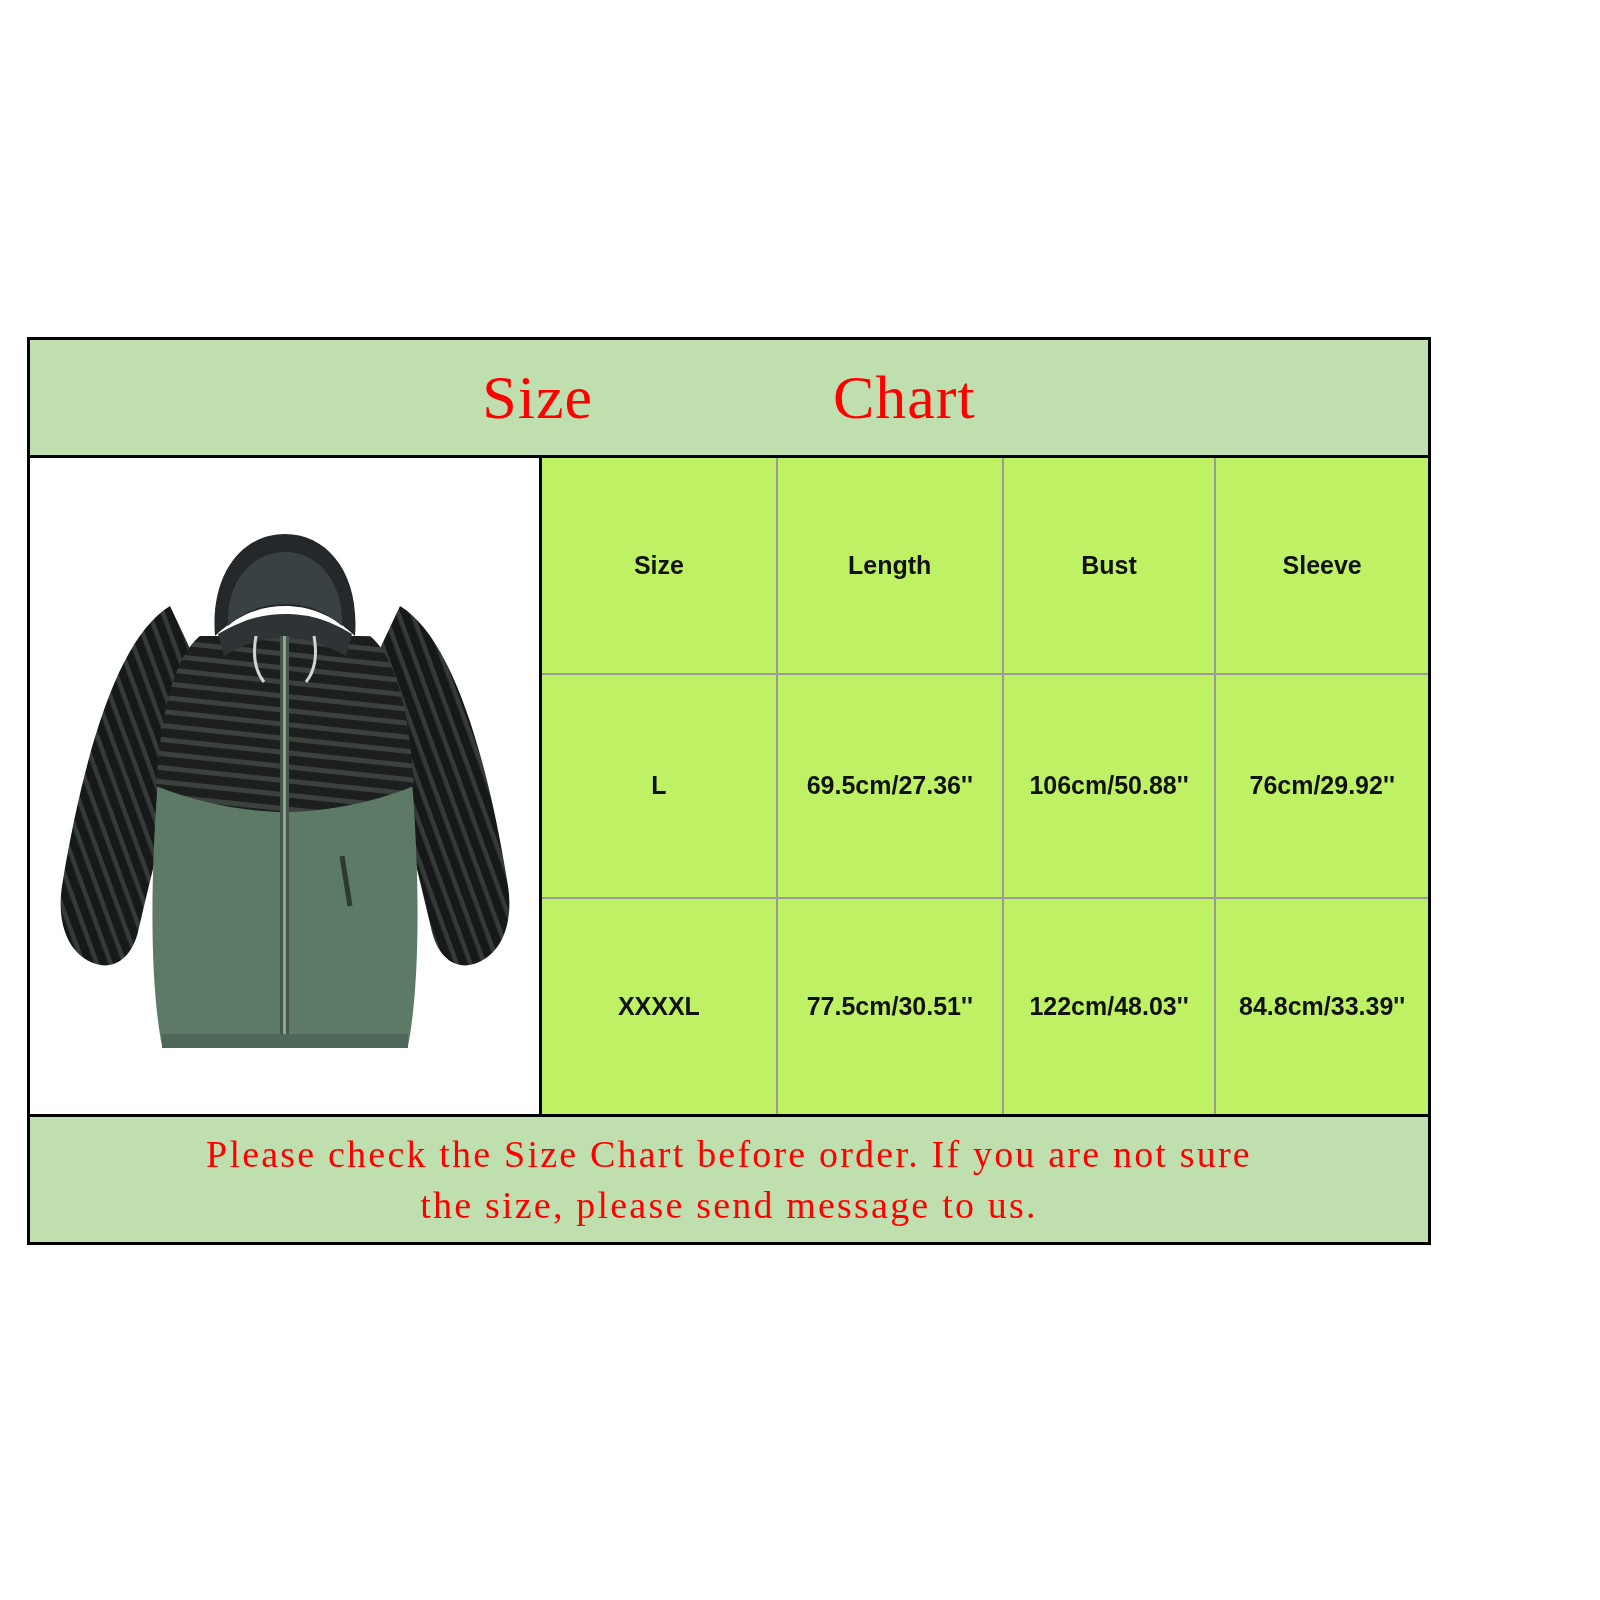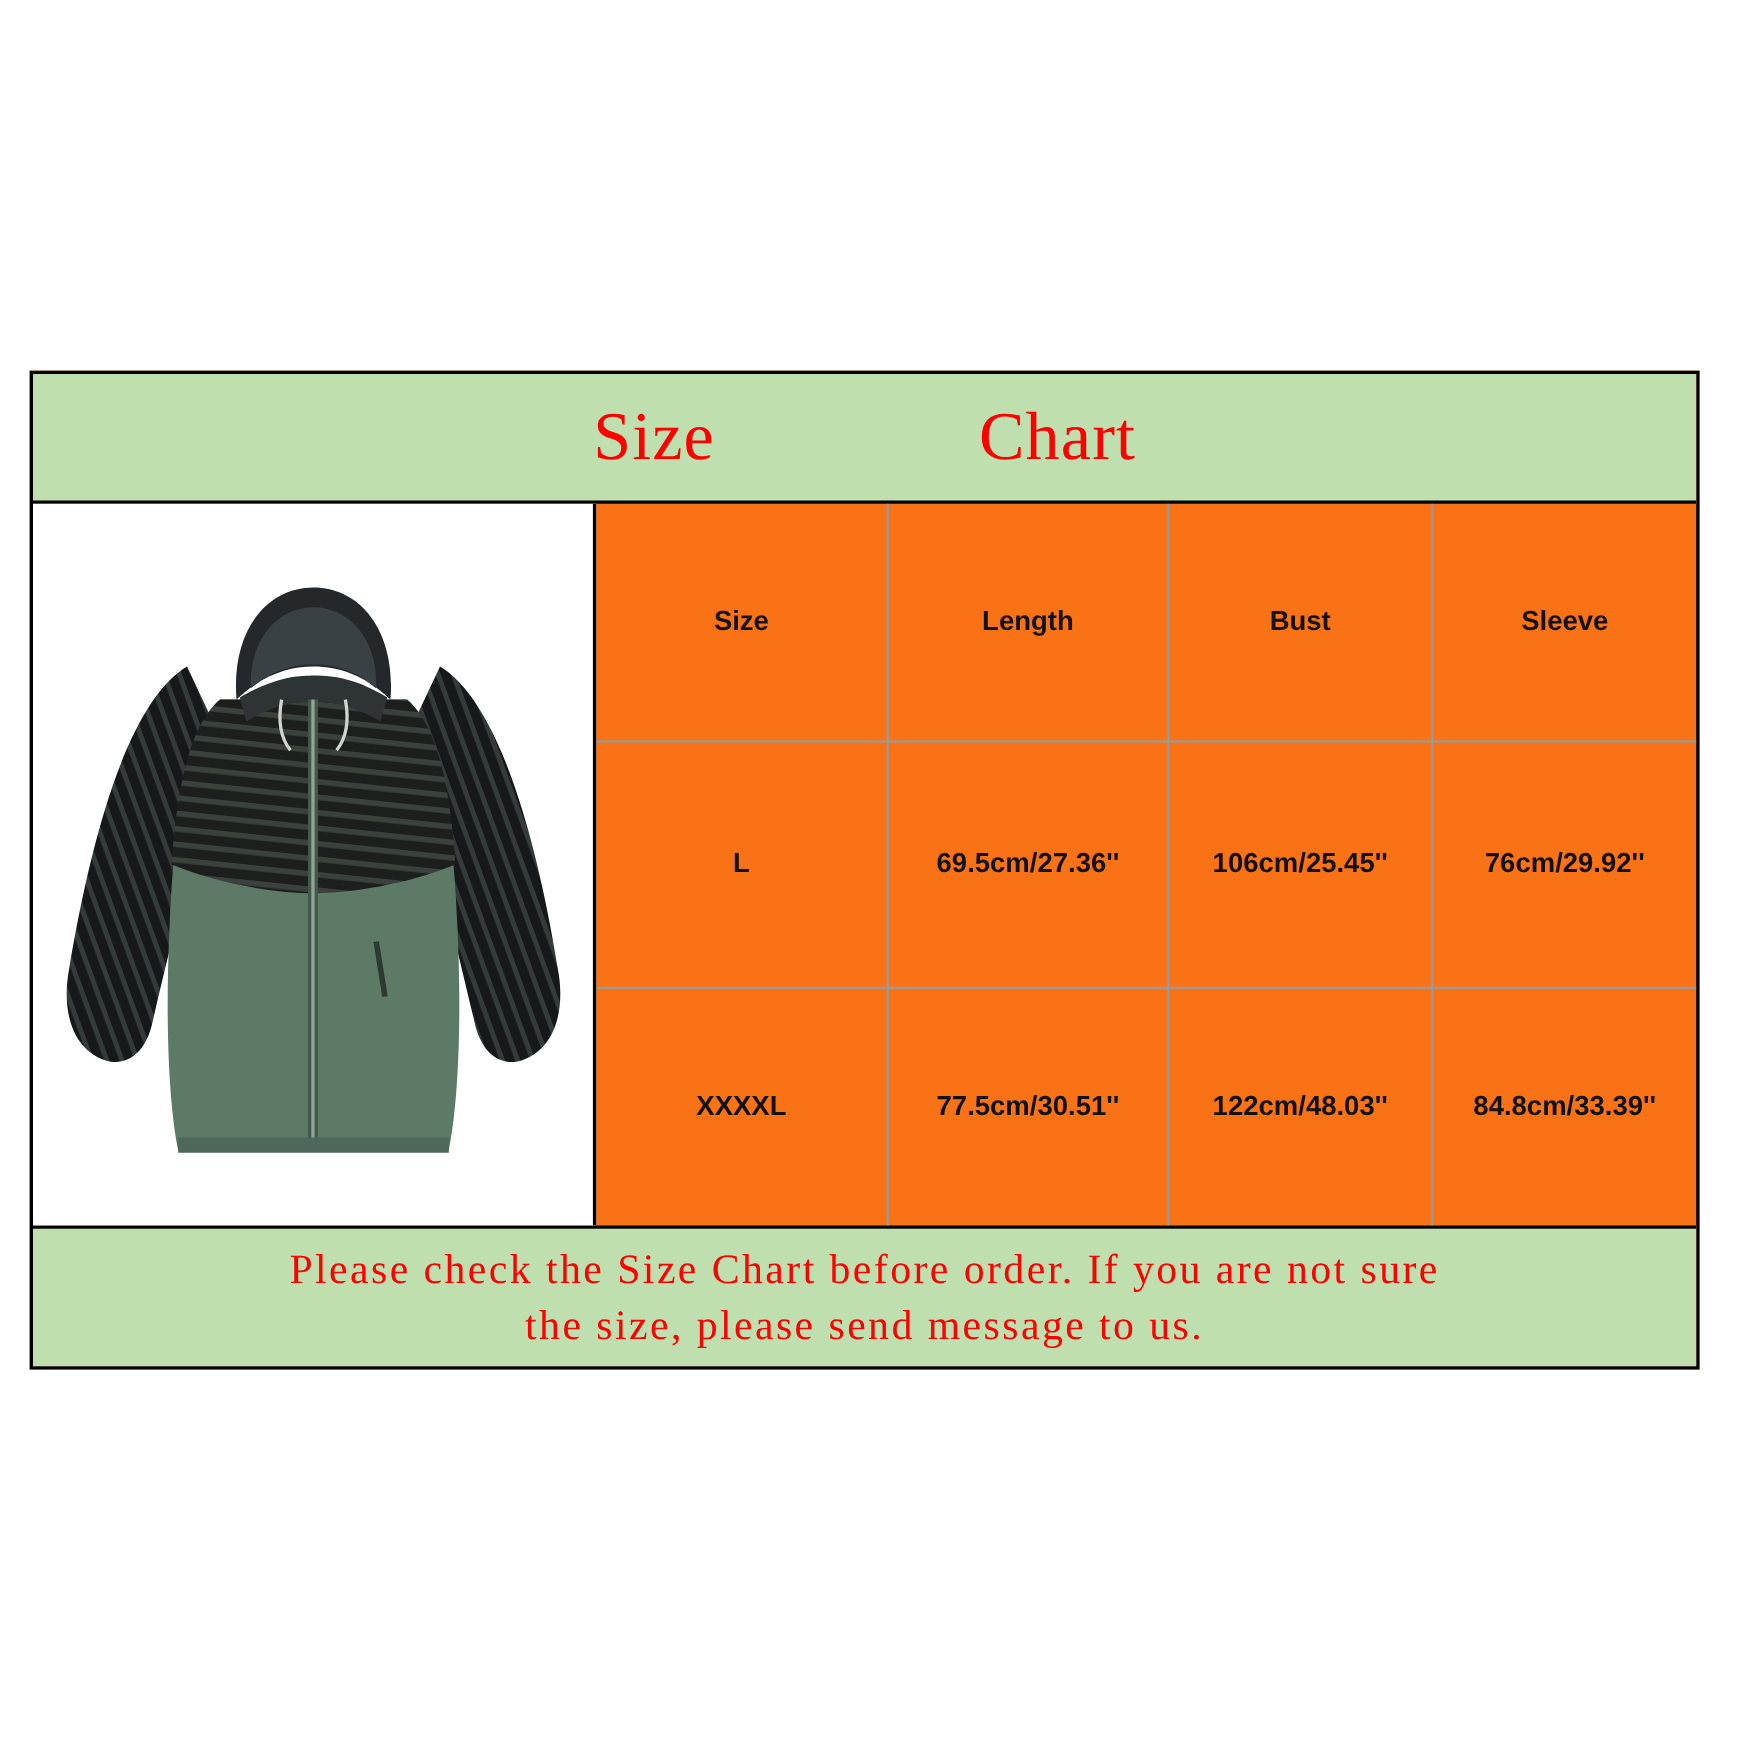--- a/index.html
+++ b/index.html
@@ -12,25 +12,25 @@
     height: 1600px;
     font-family: "Liberation Sans", sans-serif;
     position: relative;
     overflow: hidden;
   }
 
   .chart-wrap {
     position: absolute;
     left: 27px;
     top: 337px;
-    width: 1518px;
+    width: 1404px;
     height: 908px;
     border: 3px solid #000000;
     box-sizing: border-box;
-    background: #f97316;
+    background: #bef264;
   }
 
   
   .title-band {
     height: 118px;
     background: #bfdfae;
     border-bottom: 3px solid #000000;
     display: flex;
     align-items: center;
     justify-content: center;
@@ -181,21 +181,21 @@
         <tbody>
           <tr>
             <td>Size</td>
             <td>Length</td>
             <td>Bust</td>
             <td>Sleeve</td>
           </tr>
           <tr>
             <td>L</td>
             <td>69.5cm/27.36''</td>
-            <td>106cm/25.45''</td>
+            <td>106cm/50.88''</td>
             <td>76cm/29.92''</td>
           </tr>
           <tr>
             <td>XXXXL</td>
             <td>77.5cm/30.51''</td>
             <td>122cm/48.03''</td>
             <td>84.8cm/33.39''</td>
           </tr>
         </tbody>
       </table>

